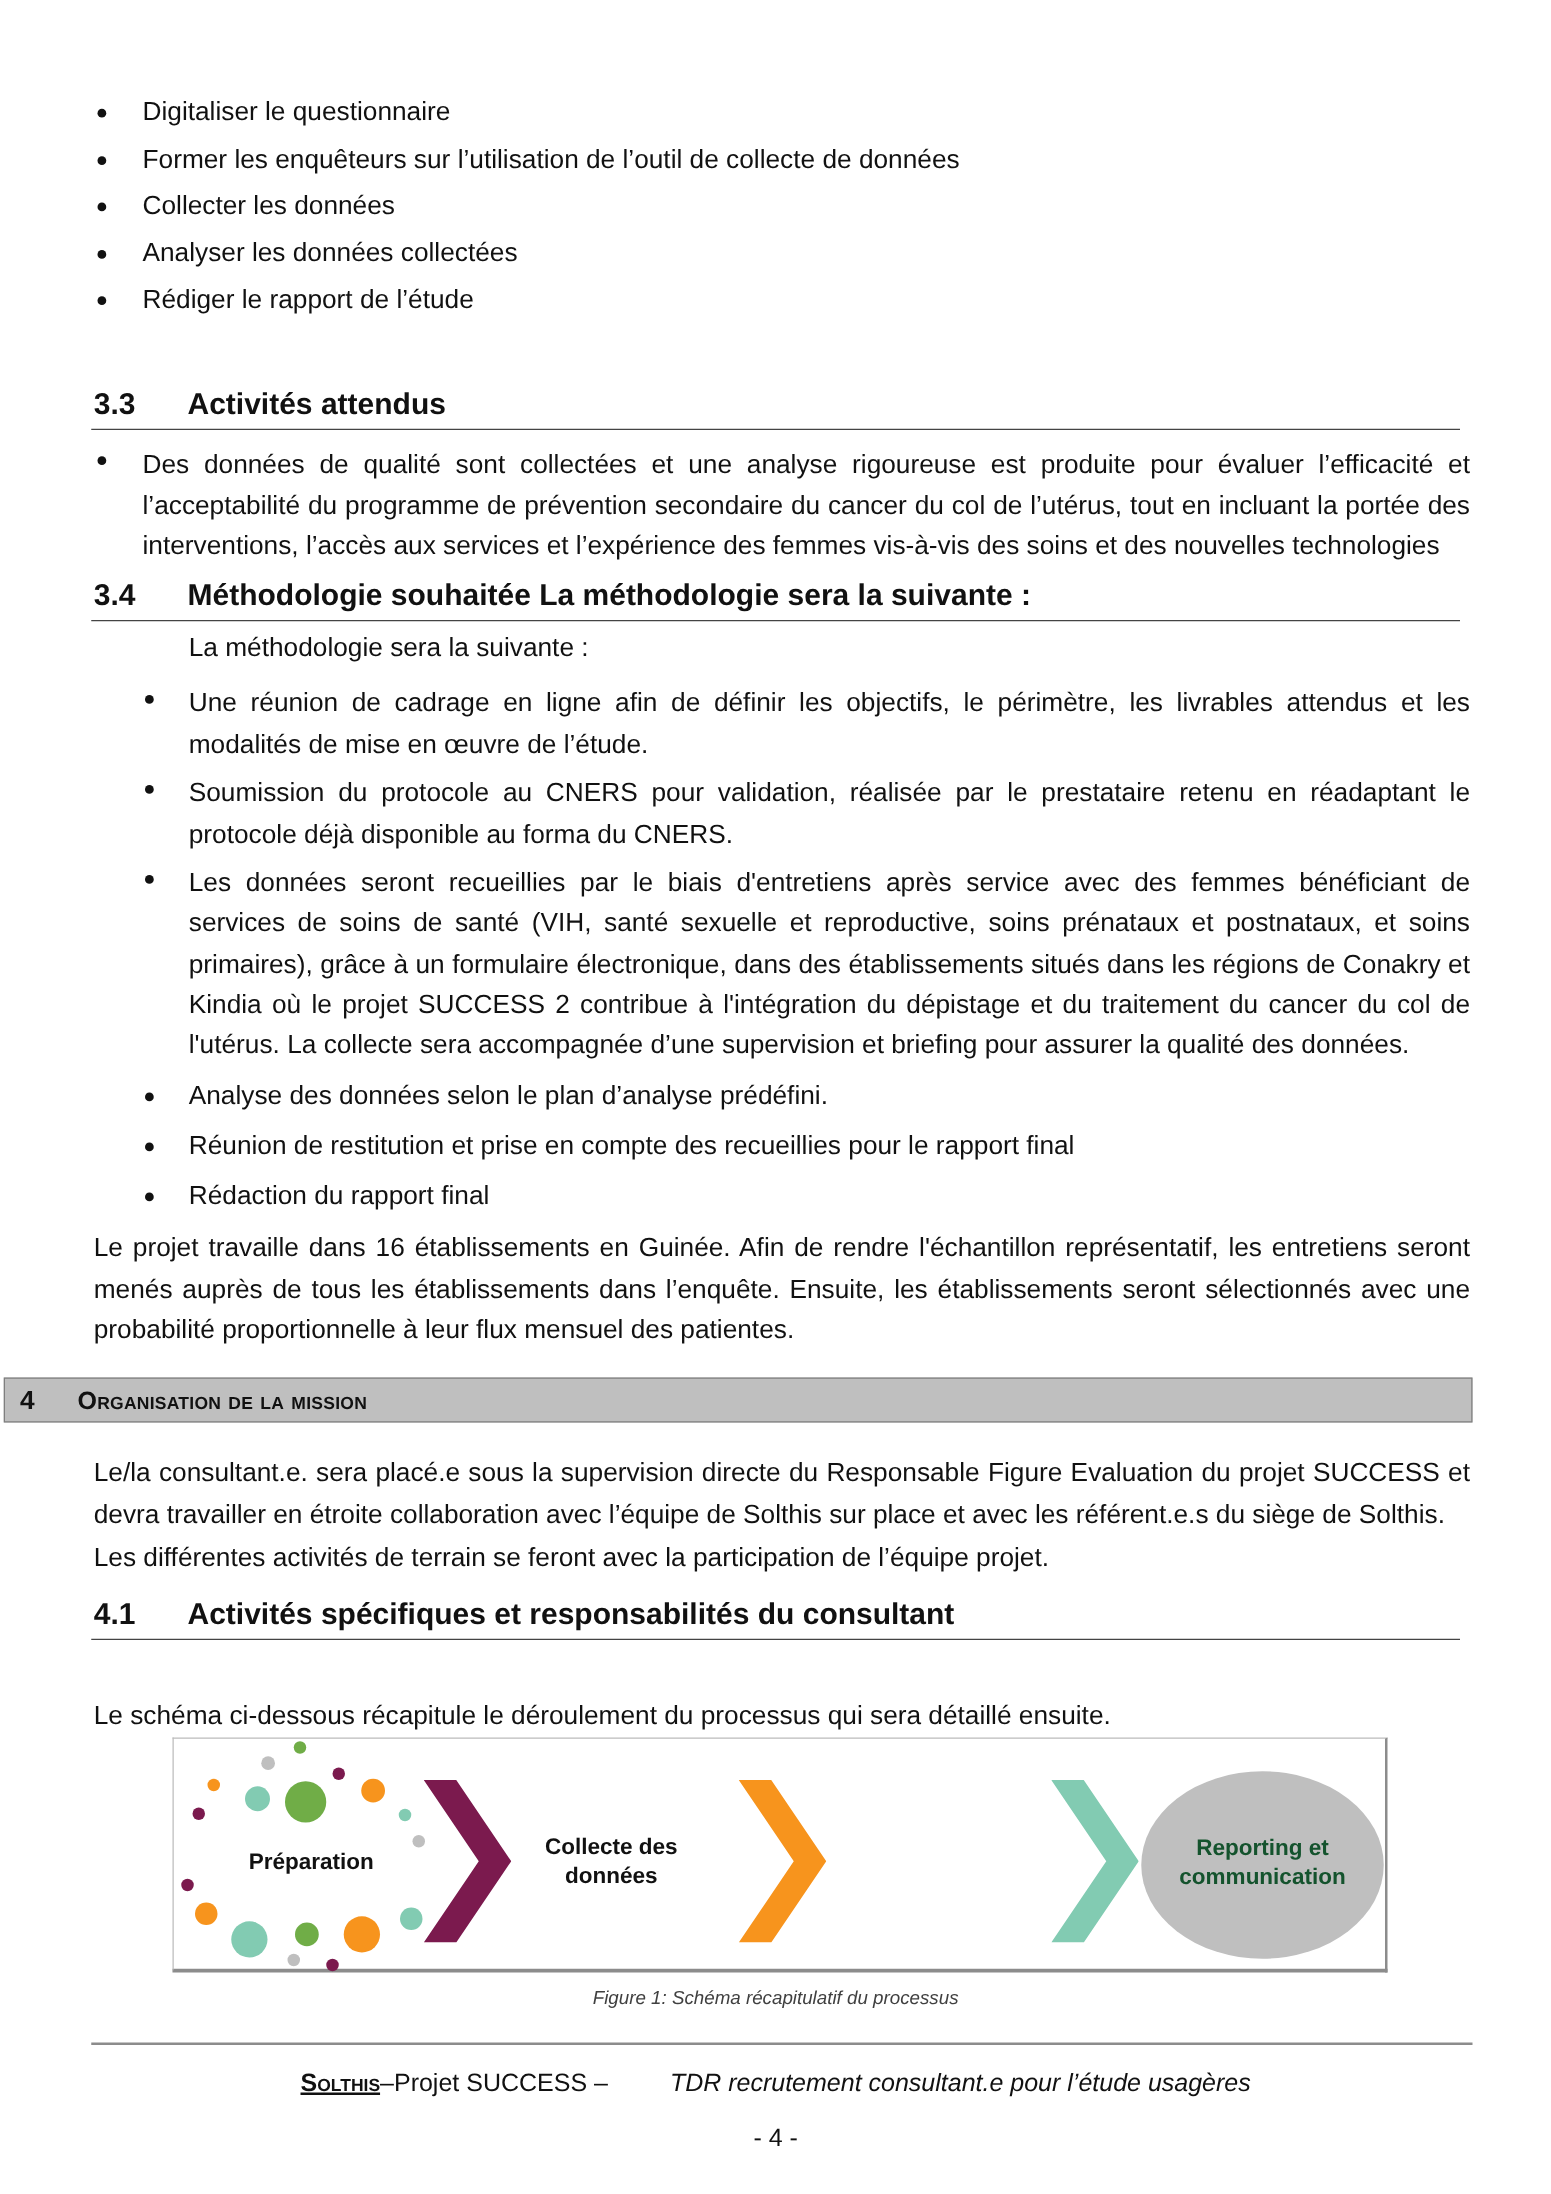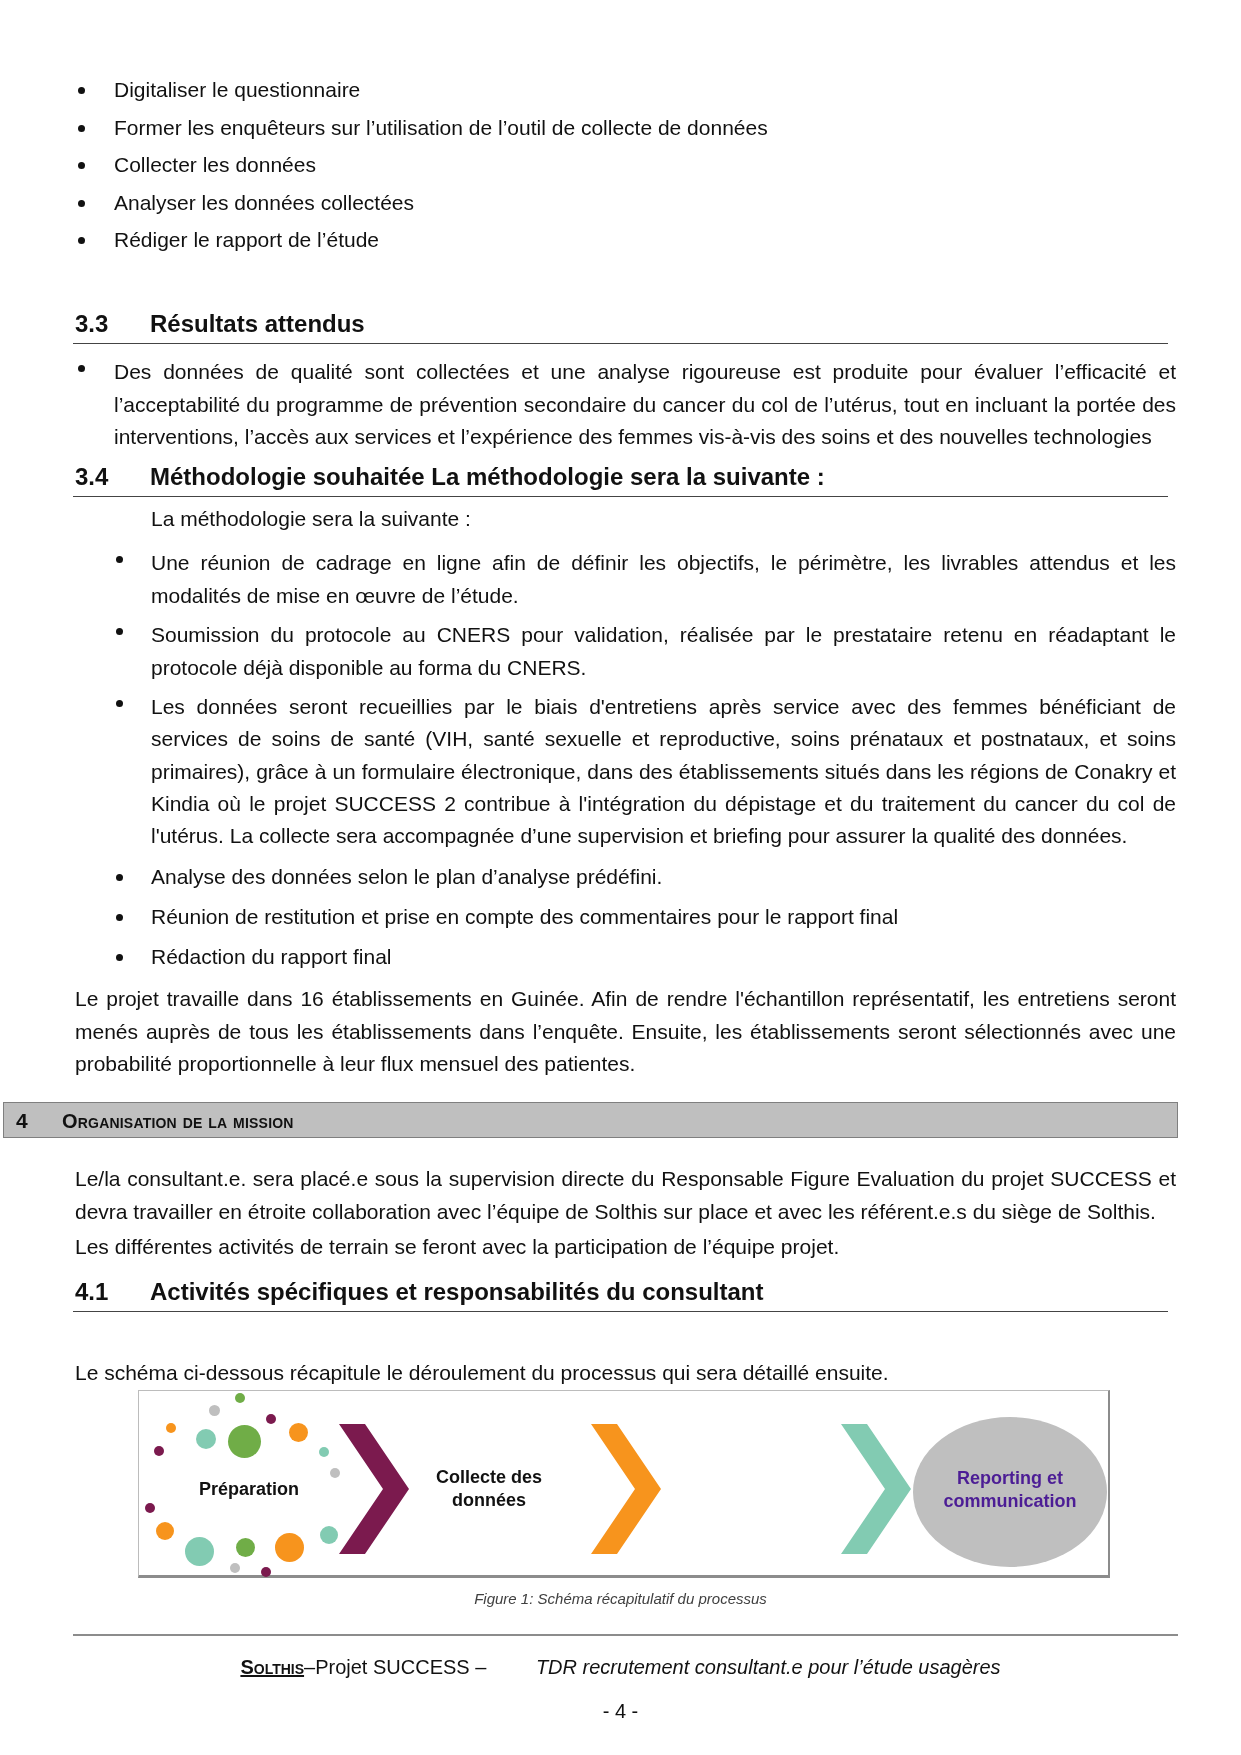--- a/index.html
+++ b/index.html
@@ -38,21 +38,21 @@
   <span class="bullet" style="left:78px;top:162px"></span>
   <div class="abs txt" style="left:114px;top:153px">Collecter les données</div>
   <span class="bullet" style="left:78px;top:200px"></span>
   <div class="abs txt" style="left:114px;top:191px">Analyser les données collectées</div>
   <span class="bullet" style="left:78px;top:237px"></span>
   <div class="abs txt" style="left:114px;top:228px">Rédiger le rapport de l’étude</div>
 </div>
 
 <div>
   <div class="abs h-num" style="left:75px;top:312px">3.3</div>
-  <div class="abs h-title" style="left:150px;top:312px">Résultats attendus</div>
+  <div class="abs h-title" style="left:150px;top:312px">Activités attendus</div>
   <div class="rule" style="left:73px;top:343px;width:1095px"></div>
   <span class="bullet" style="left:78px;top:365px"></span>
   <div class="abs txt just" style="left:114px;top:356px;width:1062px;line-height:32.5px">Des données de qualité sont collectées et une analyse rigoureuse est produite pour évaluer l’efficacité et l’acceptabilité du programme de prévention secondaire du cancer du col de l’utérus, tout en incluant la portée des interventions, l’accès aux services et l’expérience des femmes vis-à-vis des soins et des nouvelles technologies</div>
 </div>
 
 <div>
   <div class="abs h-num" style="left:75px;top:465px">3.4</div>
   <div class="abs h-title" style="left:150px;top:465px">Méthodologie souhaitée La méthodologie sera la suivante :</div>
   <div class="rule" style="left:73px;top:496px;width:1095px"></div>
   <div class="abs txt" style="left:151px;top:507px">La méthodologie sera la suivante :</div>
@@ -63,21 +63,21 @@
   <span class="bullet" style="left:116px;top:628px"></span>
   <div class="abs txt just" style="left:151px;top:619px;width:1025px;line-height:32.5px">Soumission du protocole au CNERS pour validation, réalisée par le prestataire retenu en réadaptant le protocole déjà disponible au forma du CNERS.</div>
 
   <span class="bullet" style="left:116px;top:700px"></span>
   <div class="abs txt just" style="left:151px;top:691px;width:1025px;line-height:32.3px">Les données seront recueillies par le biais d'entretiens après service avec des femmes bénéficiant de services de soins de santé (VIH, santé sexuelle et reproductive, soins prénataux et postnataux, et soins primaires), grâce à un formulaire électronique, dans des établissements situés dans les régions de Conakry et Kindia où le projet SUCCESS 2 contribue à l'intégration du dépistage et du traitement du cancer du col de l'utérus. La collecte sera accompagnée d’une supervision et briefing pour assurer la qualité des données.</div>
 
   <span class="bullet" style="left:116px;top:874px"></span>
   <div class="abs txt" style="left:151px;top:865px">Analyse des données selon le plan d’analyse prédéfini.</div>
 
   <span class="bullet" style="left:116px;top:914px"></span>
-  <div class="abs txt" style="left:151px;top:905px">Réunion de restitution et prise en compte des commentaires pour le rapport final</div>
+  <div class="abs txt" style="left:151px;top:905px">Réunion de restitution et prise en compte des recueillies pour le rapport final</div>
 
   <span class="bullet" style="left:116px;top:954px"></span>
   <div class="abs txt" style="left:151px;top:945px">Rédaction du rapport final</div>
 
   <div class="abs txt just" style="left:75px;top:983px;width:1101px;line-height:32.5px">Le projet travaille dans 16 établissements en Guinée. Afin de rendre l'échantillon représentatif, les entretiens seront menés auprès de tous les établissements dans l’enquête.  Ensuite, les établissements seront sélectionnés avec une probabilité proportionnelle à leur flux mensuel des patientes.</div>
 </div>
 
 <div class="sec-bar">
   <span class="num">4</span>
   <span class="title">Organisation de la mission</span>
@@ -124,21 +124,21 @@
   <svg class="abs" style="left:452px;top:33px" width="70" height="130" viewBox="0 0 70 130">
     <polygon points="0,0 26,0 70,65 26,130 0,130 44,65" fill="#f7941d"></polygon>
   </svg>
 
 
   <svg class="abs" style="left:702px;top:33px" width="70" height="130" viewBox="0 0 70 130">
     <polygon points="0,0 26,0 70,65 26,130 0,130 44,65" fill="#82cbb2"></polygon>
   </svg>
 
   <div class="abs" style="left:774px;top:26px;width:194px;height:150px;border-radius:50%;background:#bfbfbf">
-    <div class="step-label" style="left:0;top:50px;width:194px;color:#4c1d95">Reporting et communication</div>
+    <div class="step-label" style="left:0;top:50px;width:194px;color:#14532d">Reporting et communication</div>
   </div>
 </div>
 <div class="caption">Figure 1: Schéma récapitulatif du processus</div>
 
 <div class="footer-rule"></div>
 <div class="footer">
   <span class="brand">Solthis</span><span>–Projet SUCCESS – </span><span class="it">TDR recrutement consultant.e pour l’étude usagères</span>
 </div>
 <div class="pagenum">- 4 -</div>
 

